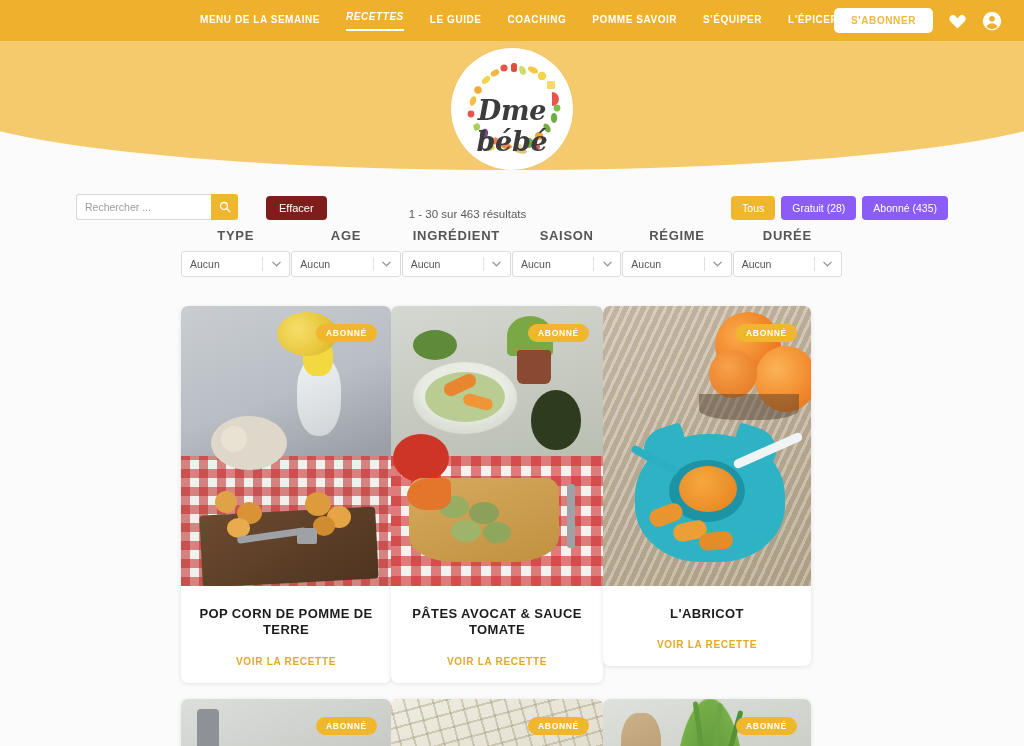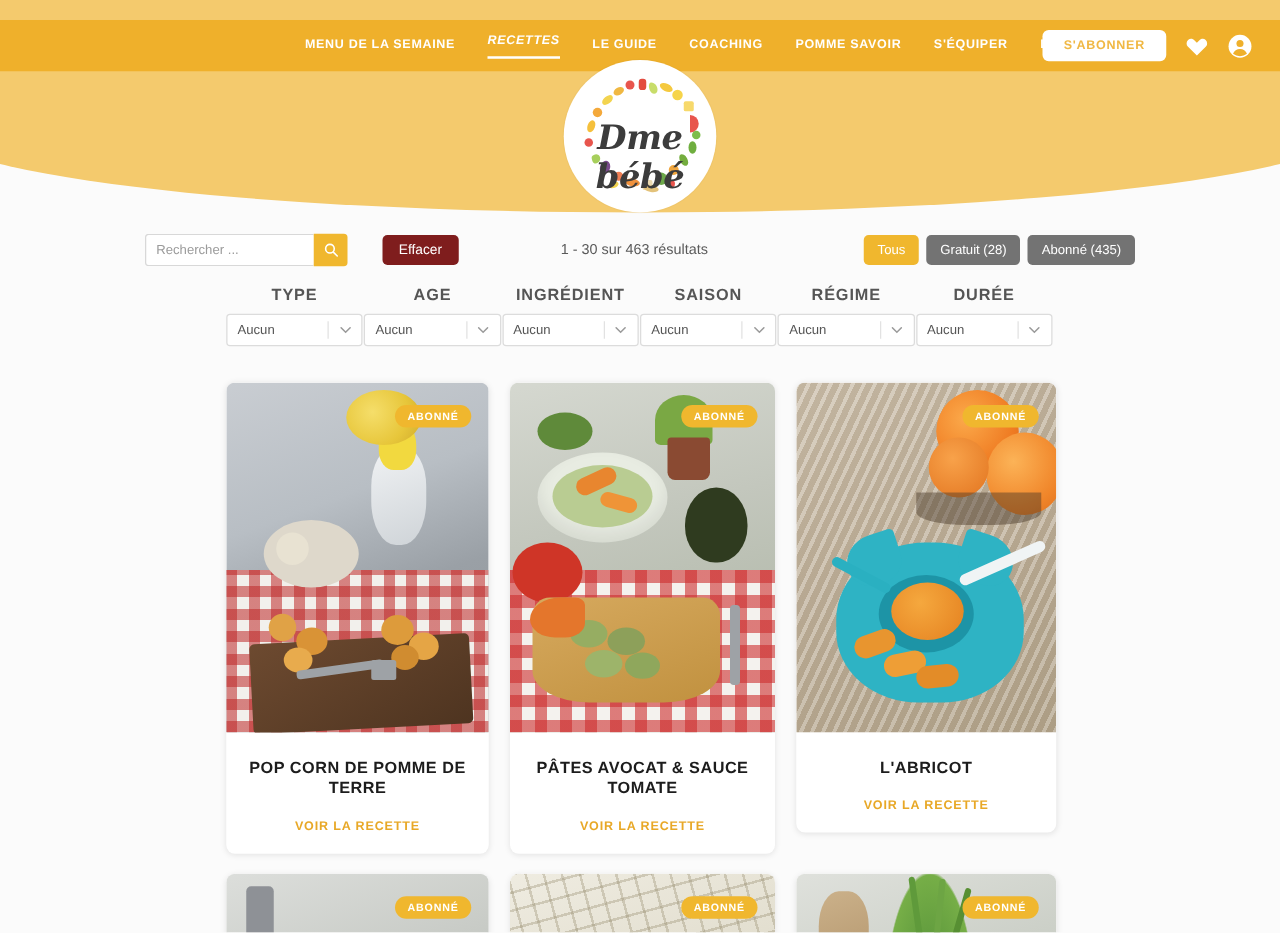--- a/index.html
+++ b/index.html
@@ -14,26 +14,25 @@
   
   .header-curve {
     position: absolute; top: 0; left: -60px;
     width: 1144px; height: 170px;
     background: #f4ca6d;
     border-bottom-left-radius: 50% 70px;
     border-bottom-right-radius: 50% 70px;
     z-index: 1;
   }
   .topbar {
-    position: absolute; top: 16px; left: 0;
+    position: absolute; top: 0; left: 0;
     width: 1024px; height: 41px;
     background: #efb02b;
     display: flex; align-items: center;
     z-index: 3;
-    padding-left: 44px;
   }
   .nav {
     display: flex; align-items: center; gap: 26px;
     margin-left: 200px;
   }
   .nav-item {
     color: #ffffff;
     font-size: 10px;
     font-weight: bold;
     letter-spacing: 0.55px;
@@ -82,22 +81,22 @@
     font-weight: bold;
     font-size: 27px;
     color: #3c3c3c;
     letter-spacing: -0.3px;
   }
 
   
   .content { position: absolute; top: 180px; left: 0; width: 1024px; z-index: 2; }
 
   .controls-row {
-    display: flex; align-items: center;
-    padding: 0 116px;
+    display: flex; align-items: flex-end;
+    padding: 0 76px;
     height: 40px;
   }
   .search-group { display: flex; align-items: stretch; height: 26px; }
   .search-input {
     width: 135px;
     border: 1px solid #d8d8d8;
     border-right: none;
     border-radius: 3px 0 0 3px;
     font-size: 10.5px;
     color: #555;
@@ -128,21 +127,21 @@
   }
   .results-count {
     margin-left: 82px;
     font-size: 11.5px;
     color: #5a5a5a;
   }
   .seg-group { margin-left: auto; display: flex; gap: 6px; }
   .seg-btn {
     border: none;
     border-radius: 4px;
-    background: #737373;
+    background: #8b5cf6;
     color: #ffffff;
     font-size: 10.5px;
     padding: 6px 11px;
     cursor: pointer;
     font-family: "Liberation Sans", sans-serif;
   }
   .seg-btn.active { background: #f0b72e; }
 
   .filters-row {
     display: flex;
@@ -173,21 +172,21 @@
     position: absolute; right: 26px; top: 5px; bottom: 5px;
     width: 1px; background: #e2e2e2;
   }
   .select-caret {
     position: absolute; right: 0; top: 0; bottom: 0; width: 26px;
     display: flex; align-items: center; justify-content: center;
   }
 
   
   .cards-area { position: relative; padding: 0 181px; margin-top: 29px; }
-  .card-row { display: flex; gap: 17px; align-items: flex-start; }
+  .card-row { display: flex; align-items: flex-start; }
   .card {
     background: #ffffff;
     border-radius: 7px;
     box-shadow: 0 1px 5px rgba(0,0,0,0.10);
     overflow: hidden;
     cursor: pointer;
     flex: 0 0 auto;
   }
   .card-photo { position: relative; height: 280px; overflow: hidden; }
   .badge {

